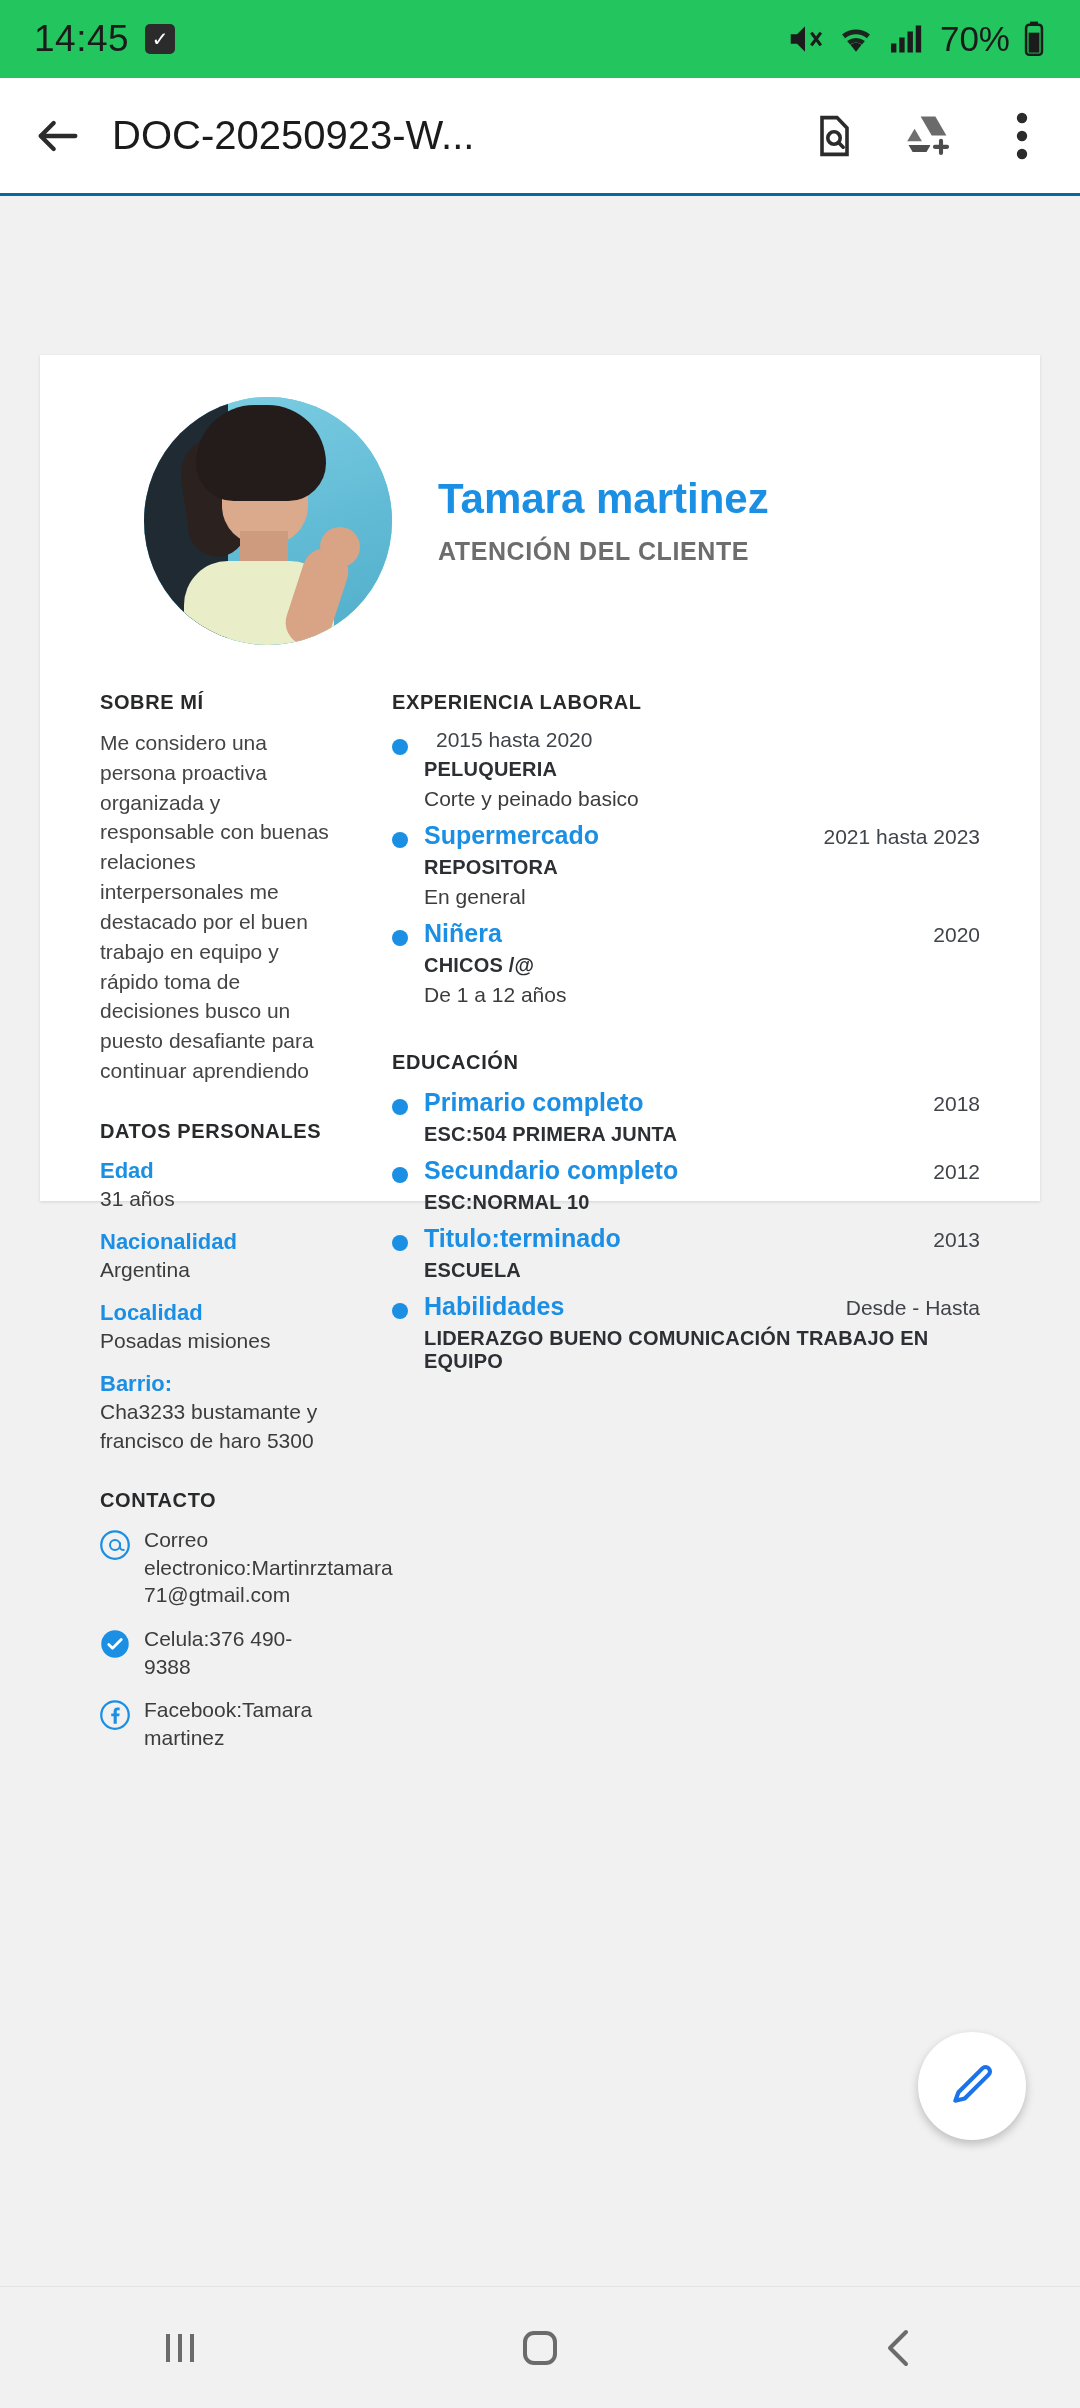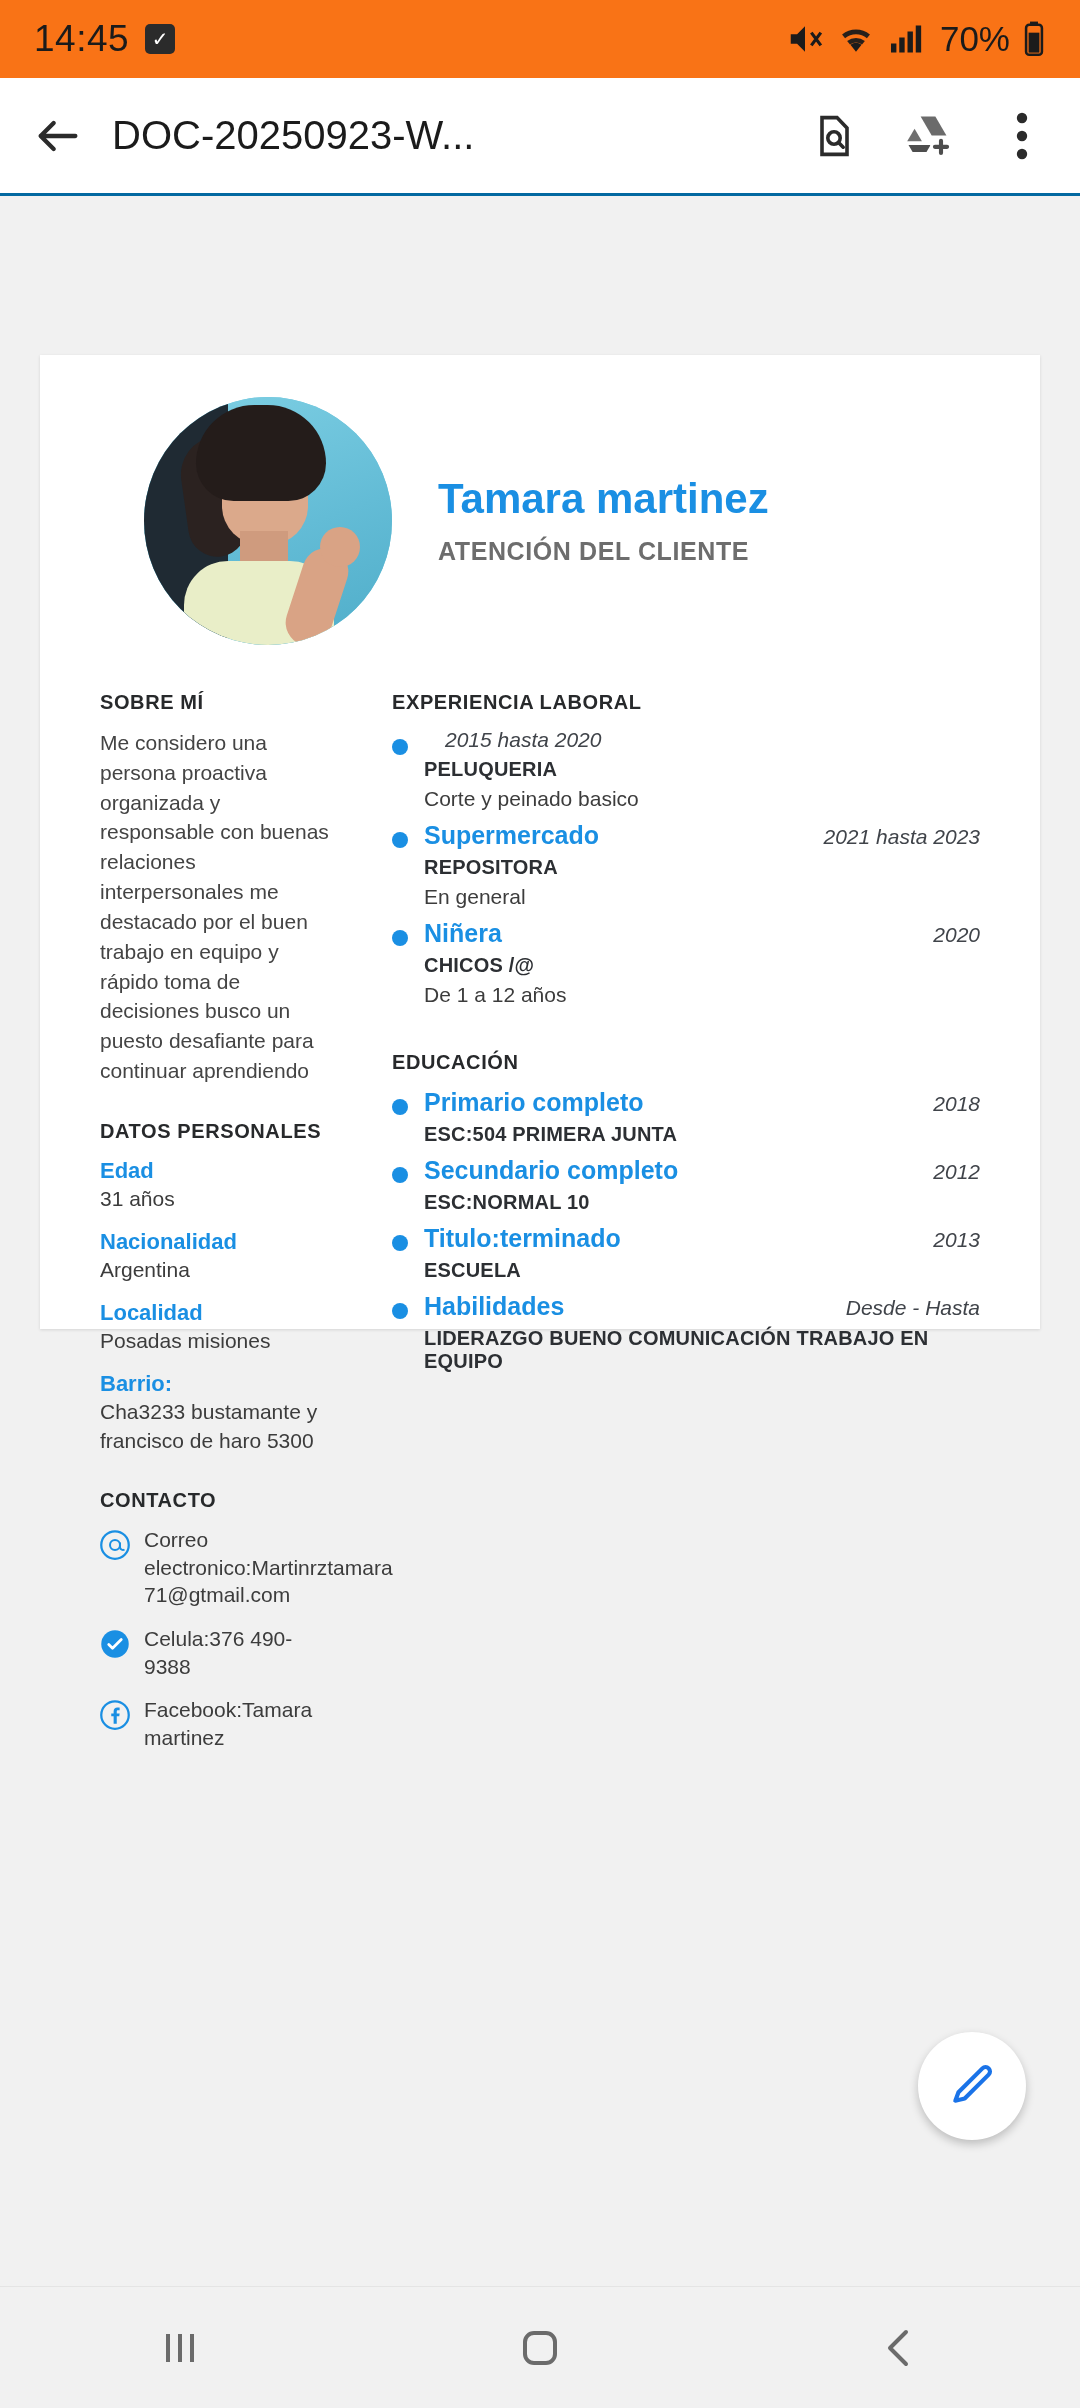--- a/index.html
+++ b/index.html
@@ -6,21 +6,21 @@
   html, body {
     width: 1080px; height: 2408px;
     font-family: "Liberation Sans", sans-serif;
     background: #f1f1f1;
     overflow: hidden;
   }
   #screen { width: 1080px; height: 2408px; position: relative; background: #f1f1f1; display: flex; flex-direction: column; }
 
   
   .statusbar {
-    height: 78px; background: #f97316; display: flex; align-items: center;
+    height: 78px; background: #22c55e; display: flex; align-items: center;
     justify-content: space-between; padding: 0 34px; flex: none;
   }
   .status-left { display: flex; align-items: center; gap: 16px; }
   .status-clock { font-size: 37px; color: #1b1b1b; letter-spacing: .5px; }
   .status-chip {
     width: 30px; height: 30px; background: #2b2b2b; border-radius: 5px;
     display: flex; align-items: center; justify-content: center;
     color: #fff; font-size: 20px; line-height: 1;
   }
   .status-right { display: flex; align-items: center; gap: 12px; }
@@ -36,21 +36,21 @@
     font-size: 40px; color: #1b1b1b; margin-left: 22px; white-space: nowrap;
     overflow: hidden; text-overflow: ellipsis; flex: 1;
   }
   .appbar-actions { display: flex; align-items: center; gap: 30px; margin-left: 10px; }
   .icon-btn { width: 64px; height: 64px; display: flex; align-items: center; justify-content: center; }
 
   
   .viewer { flex: 1; position: relative; background: #f1f1f1; overflow: hidden; }
 
   .page {
-    position: absolute; left: 40px; top: 159px; width: 1000px; height: 974px;
+    position: absolute; left: 40px; top: 159px; width: 1000px; height: 846px;
     background: #ffffff; box-shadow: 0 1px 3px rgba(0,0,0,.12);
   }
 
   .doc-inner { padding: 42px 60px 0 60px; }
 
   
   .doc-header { display: flex; align-items: center; gap: 0; }
   .avatar {
     width: 248px; height: 248px; border-radius: 50%; overflow: hidden; flex: none;
     margin-left: 44px; position: relative; background: #6fc6dd;
@@ -89,21 +89,21 @@
   .contact-row { display: flex; align-items: flex-start; gap: 14px; margin-bottom: 16px; }
   .contact-icon { width: 30px; height: 30px; flex: none; margin-top: 4px; }
   .contact-text { font-size: 21px; color: #3c3c3c; line-height: 1.32; }
 
   
   .entry { display: flex; margin-bottom: 10px; }
   .bullet { width: 16px; height: 16px; border-radius: 50%; background: #1a8fe3; flex: none; margin-top: 11px; margin-right: 16px; }
   .entry-main { flex: 1; }
   .entry-top { display: flex; align-items: baseline; }
   .entry-title { font-size: 25px; font-weight: bold; color: #1a8fe3; flex: 1; }
-  .entry-date { font-size: 21px; color: #40444a; white-space: nowrap; margin-left: 21px; font-style: italic; }
+  .entry-date { font-size: 21px; color: #40444a; white-space: nowrap; margin-left: 12px; }
   .entry-sub { font-size: 20px; font-weight: bold; color: #2c2f33; margin-top: 6px; letter-spacing: .2px; }
   .entry-desc { font-size: 21px; color: #3c3c3c; margin-top: 6px; }
   .sec-space { height: 34px; }
 
   
   .fab {
     position: absolute; right: 54px; bottom: 146px; width: 108px; height: 108px;
     border-radius: 50%; background: #ffffff; box-shadow: 0 4px 10px rgba(0,0,0,.22);
     display: flex; align-items: center; justify-content: center;
   }

